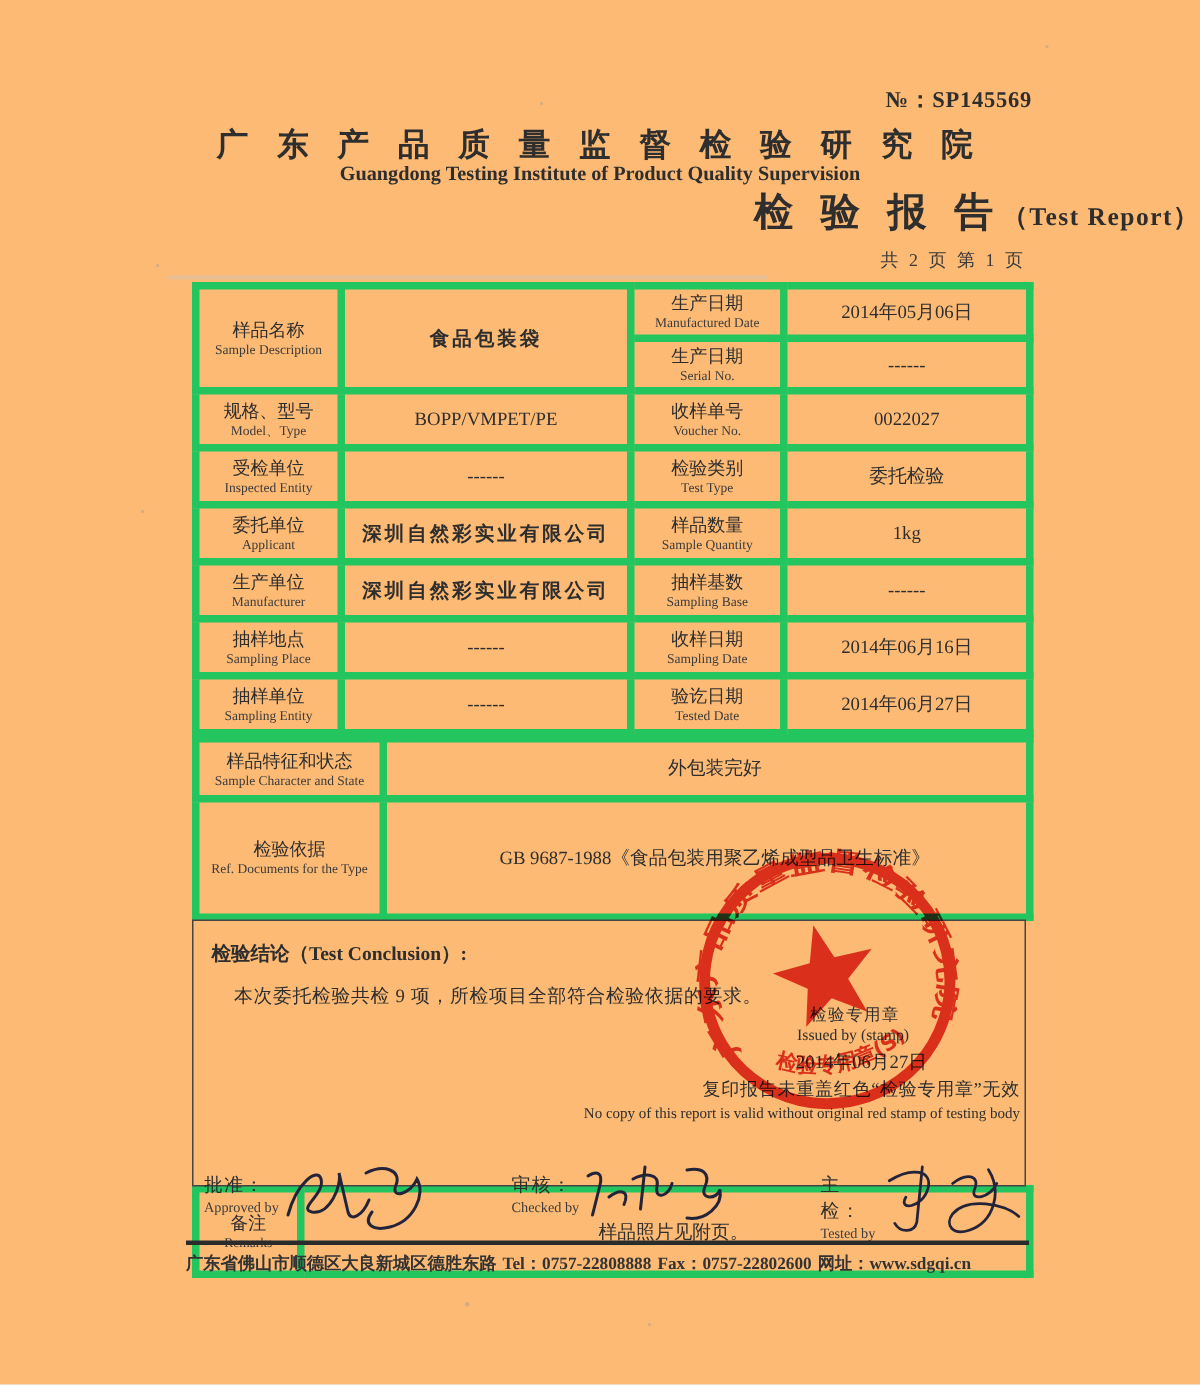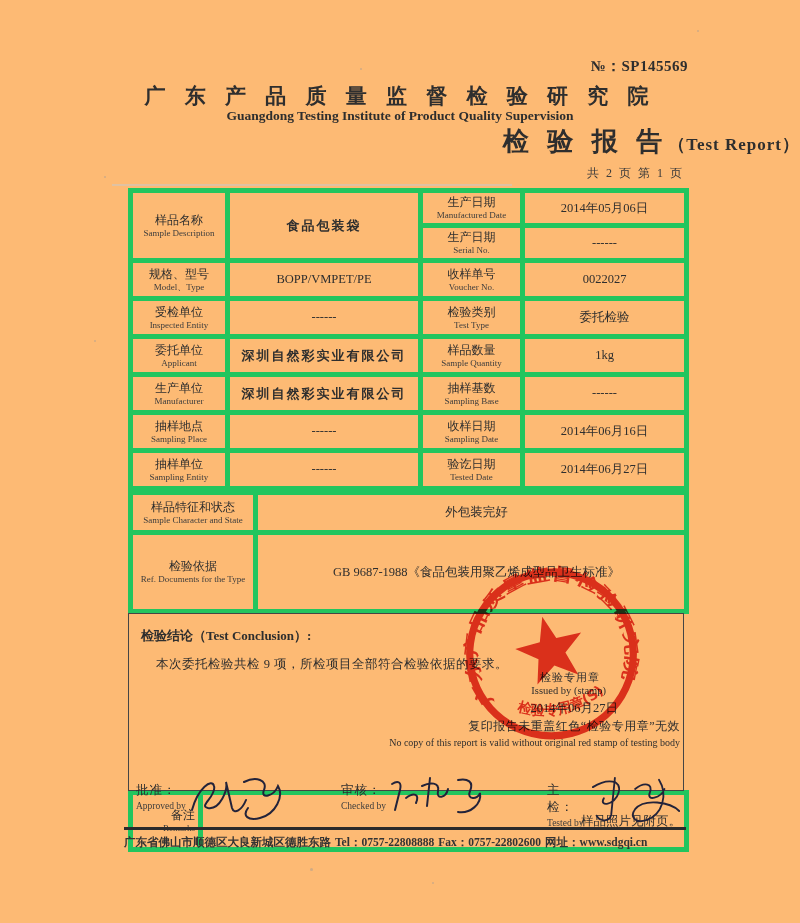--- a/index.html
+++ b/index.html
@@ -23,21 +23,21 @@
   .t td{border:5px solid #22c55e;padding:1px 3px;vertical-align:middle;text-align:center;overflow:hidden;}
   .cn{font-size:12px;line-height:1.25;}
   .en{font-size:9px;line-height:1.15;color:#3c3c3c;}
   .val{font-size:12.5px;}
   .bold-cn{font-weight:bold;font-family:"Liberation Sans","DejaVu Sans",sans-serif;font-size:13px;letter-spacing:2px;}
   .left{text-align:left;padding-left:14px !important;}
   .r29 td{height:28px;}
   .r32 td{height:31px;}
   .r34 td{height:33px;}
   .r73 td{height:72px;}
-  .r52 td{height:50px;text-align:right;}
+  .r52 td{height:50px;}
   
   .concl{position:relative;border:1px solid #454545;margin-top:-1px;height:176px;background:transparent;}
   .concl-heading{position:absolute;left:12px;top:13px;font-size:13px;font-weight:bold;text-align:right;}
   .concl-body{position:absolute;left:27px;top:42px;font-size:12.5px;letter-spacing:.5px;}
   .stamp-note{position:absolute;right:3px;top:56px;text-align:right;width:420px;line-height:1.3;}
   .sn1{font-size:11px;padding-right:80px;letter-spacing:1px;}
   .sn2{font-size:10.5px;padding-right:74px;}
   .sn3{font-size:12.5px;padding-right:62px;margin-top:2px;}
   .sn4{font-size:12px;margin-top:3px;letter-spacing:.5px;}
   .sn5{font-size:10px;margin-top:1px;}

